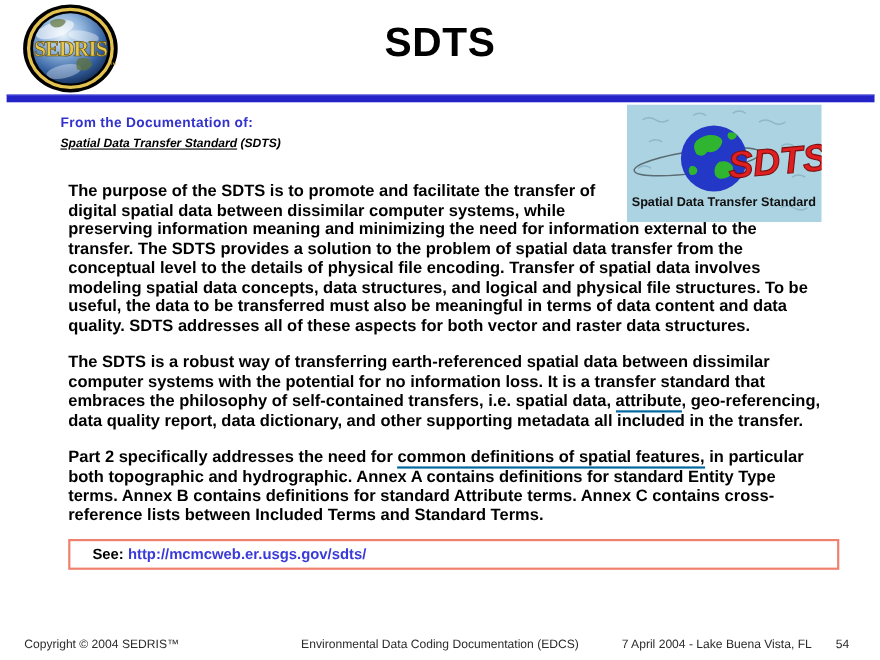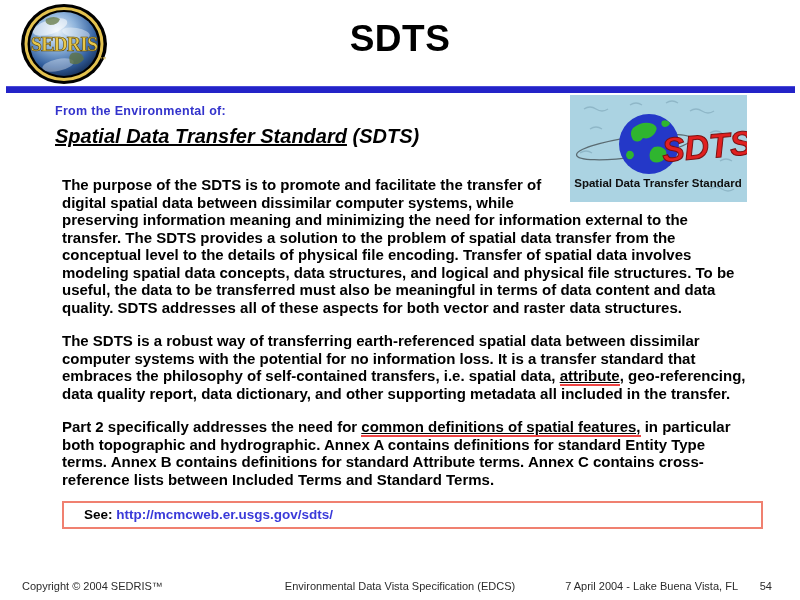--- a/index.html
+++ b/index.html
@@ -14,34 +14,33 @@
   .title-rule {
     position:absolute; top:86px; left:6px; right:5px; height:6px;
     background:#2323c8; border-top:1px solid #4a4ad8;
   }
   .sedris-logo { position:absolute; left:20px; top:3px; }
 
   .sdts-image { position:absolute; left:570px; top:95px; width:177px; height:107px; }
 
   .content { position:absolute; left:55px; top:104px; width:712px; }
   .eyebrow { font-size:12.5px; font-weight:bold; color:#3333cc; letter-spacing:0.3px; }
-  .doc-title { margin-top:7px; font-size:20px; font-weight:bold; font-style:italic; color:#000; }
+  .doc-title { margin-top:7px; font-size:11px; font-weight:bold; font-style:italic; color:#000; }
   .doc-title .u { text-decoration:underline; }
 
   .body-text {
     margin-left:7px; margin-top:28px; width:688px;
     font-size:15px; font-weight:bold; line-height:17.5px; color:#000;
     text-align:left;
   }
   .img-spacer { float:right; width:205px; height:26px; }
   p.body-para { margin:0; }
   p.body-para + p.body-para { margin-top:16px; }
   .red-underline {
-    text-decoration:underline;
-    border-bottom:2px solid #ef4444;
+    border-bottom:2px solid #0369a1;
   }
 
   .see-box {
     margin-left:7px; margin-top:13px; width:701px; box-sizing:border-box;
     border:2px solid #f08070; padding:4px 8px 5px 20px;
     font-size:13.5px; font-weight:bold; color:#000; background:#fff;
   }
   .see-box .link { color:#3a3ad9; text-decoration:none; }
 
   .footer { position:absolute; left:0; right:0; top:580px; height:16px;
@@ -110,38 +109,38 @@
         <path d="M84 52 q8 -2 12 4 q2 6 -4 10 q-8 4 -12 -2 q-2 -8 4 -12 Z" fill="#2fb52f"></path>
         <path d="M58 56 q5 -1 6 4 q-1 5 -6 4 q-4 -4 0 -8 Z" fill="#2fb52f"></path>
         <path d="M92 26 q5 -2 8 2 q-1 4 -6 4 q-4 -2 -2 -6 Z" fill="#2fb52f"></path>
       </g>
       <text x="93" y="67" font-size="34" font-weight="bold" font-style="italic" font-family="Liberation Sans, sans-serif" fill="#e02020" stroke="#7a0f0f" stroke-width="1" transform="rotate(-5 93 67)">SDTS</text>
       <text x="88" y="92" text-anchor="middle" font-size="11.5" font-weight="bold" font-family="Liberation Sans, sans-serif" fill="#101010">Spatial Data Transfer Standard</text>
     </svg>
   </div>
 
   <div class="content">
-    <div class="eyebrow">From the Environmental of:</div>
+    <div class="eyebrow">From the Documentation of:</div>
     <div class="doc-title">
       <span class="u">Spatial Data Transfer Standard</span><span> (SDTS)</span>
     </div>
 
     <div class="body-text">
       <div class="img-spacer"></div>
 
     <p class="body-para"><span>The purpose of the SDTS is to promote and facilitate the transfer of digital spatial data between dissimilar computer systems, while preserving information meaning and minimizing the need for information external to the transfer. The SDTS provides a solution to the problem of spatial data transfer from the conceptual level to the details of physical file encoding. Transfer of spatial data involves modeling spatial data concepts, data structures, and logical and physical file structures. To be useful, the data to be transferred must also be meaningful in terms of data content and data quality. SDTS addresses all of these aspects for both vector and raster data structures.</span></p>
         <p class="body-para"><span>The SDTS is a robust way of transferring earth-referenced spatial data between dissimilar computer systems with the potential for no information loss. It is a transfer standard that embraces the philosophy of self-contained transfers, i.e. spatial data, </span><span class="red-underline">attribute</span><span>, geo-referencing, data quality report, data dictionary, and other supporting metadata all included in the transfer.</span></p>
         <p class="body-para"><span>Part 2 specifically addresses the need for </span><span class="red-underline">common definitions of spatial features,</span><span> in particular&nbsp; both topographic and hydrographic. Annex A contains definitions for standard Entity Type terms. Annex B contains definitions for standard Attribute terms. Annex C contains cross-reference lists between Included Terms and Standard Terms.</span></p>
       </div>
 
     <div class="see-box">
       <span>See: </span><a class="link" href="#">http://mcmcweb.er.usgs.gov/sdts/</a>
     </div>
   </div>
 
   <div class="footer">
     <span class="footer-left">Copyright © 2004 SEDRIS™</span>
-    <span class="footer-center">Environmental Data Vista Specification (EDCS)</span>
+    <span class="footer-center">Environmental Data Coding Documentation (EDCS)</span>
     <span class="footer-right">7 April 2004 - Lake Buena Vista, FL</span>
     <span class="footer-page">54</span>
   </div>
 
 </div>
 
 </body></html>

